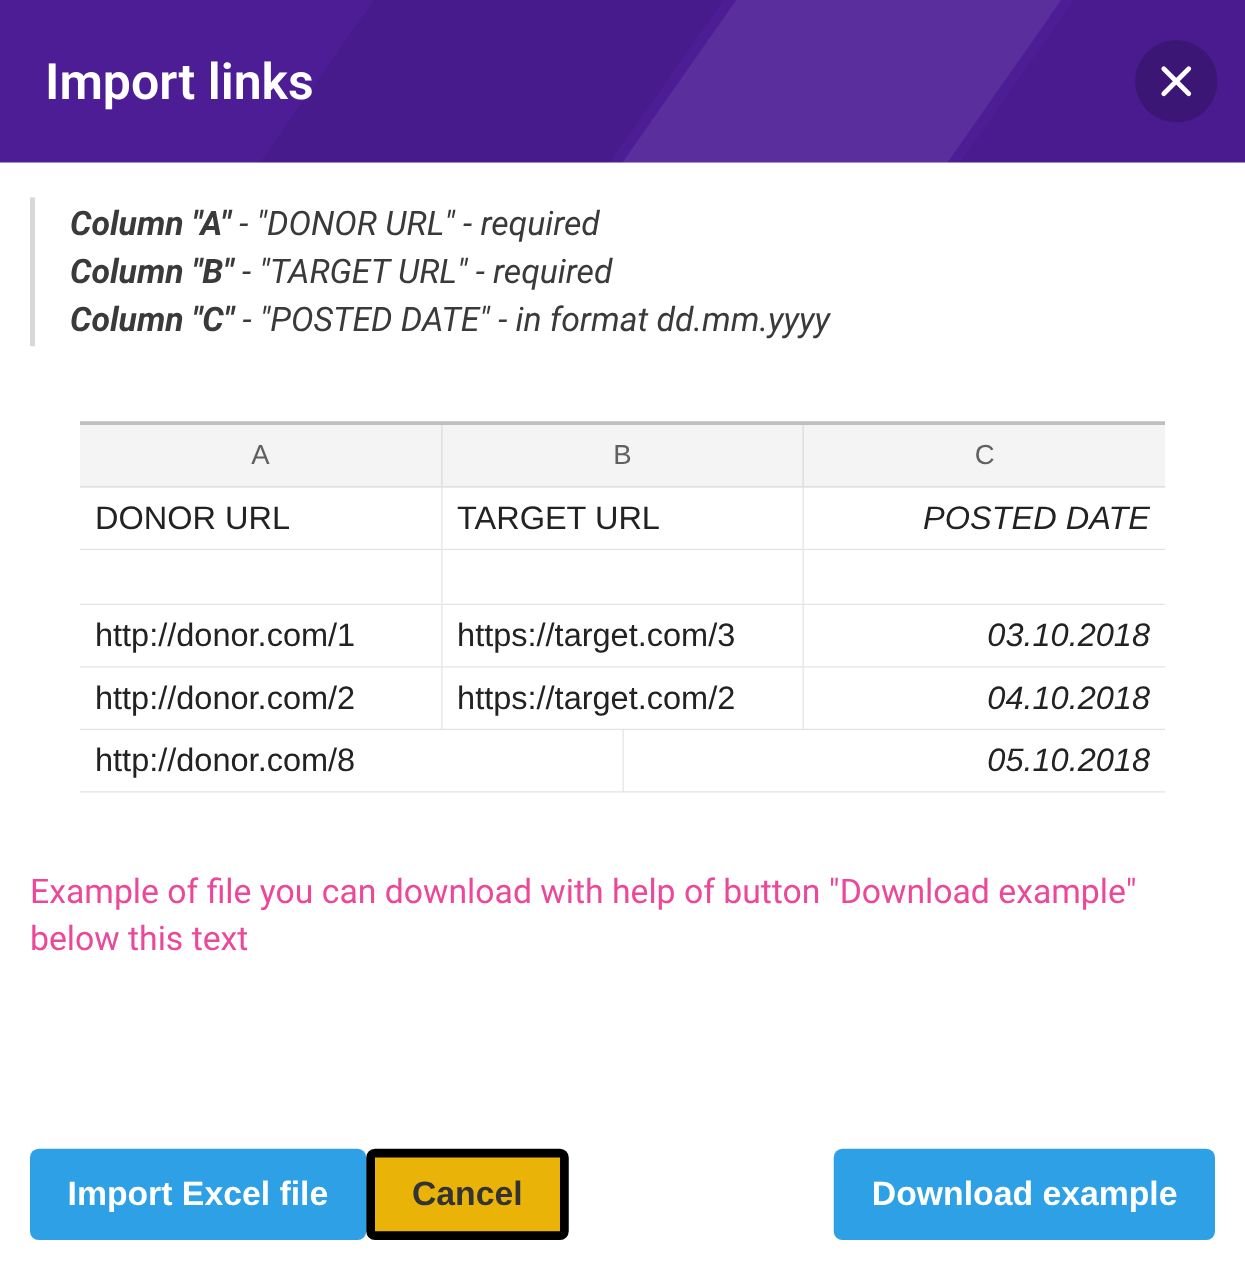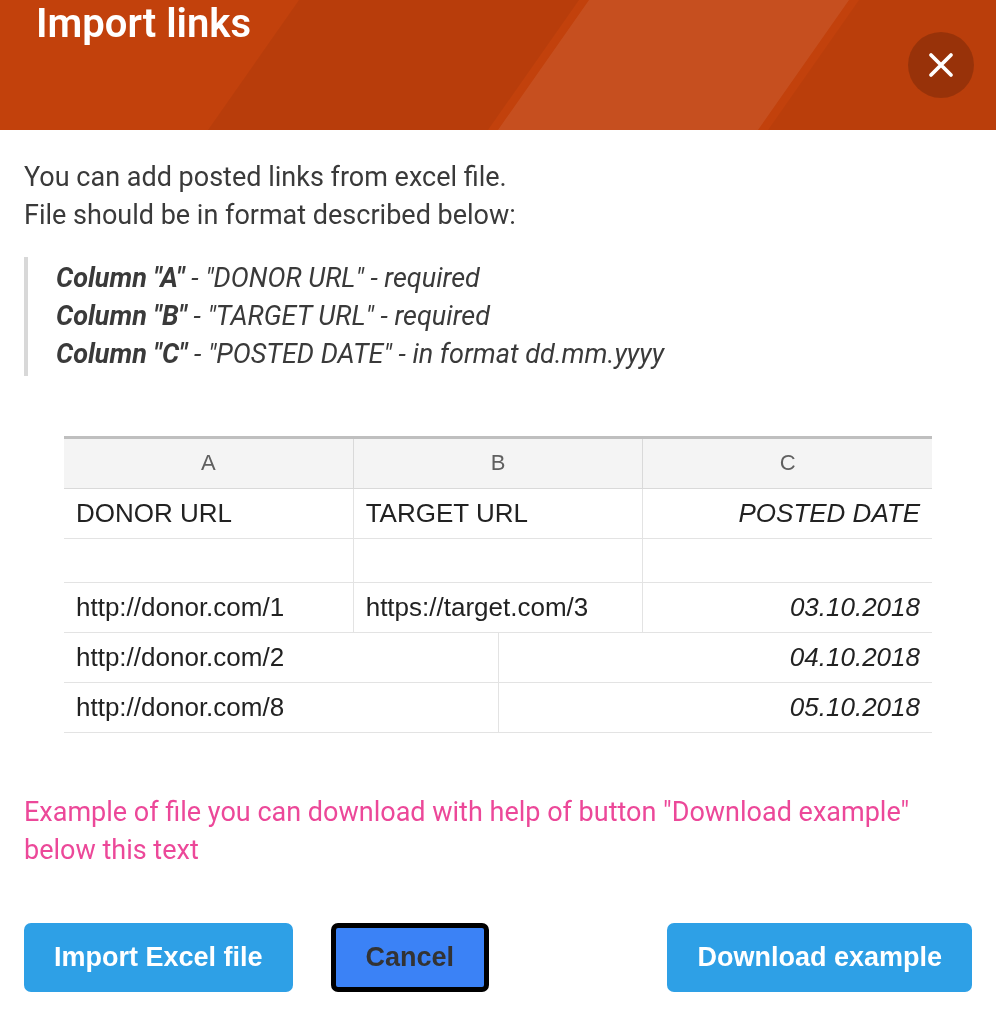--- a/index.html
+++ b/index.html
@@ -1,22 +1,22 @@
 <!DOCTYPE html>
 <html><head>
 <meta charset="utf-8">
 <style>
   * { box-sizing: border-box; margin: 0; padding: 0; }
   html, body { width: 996px; height: 1018px; font-family: -apple-system, BlinkMacSystemFont, "Segoe UI", Roboto, "Helvetica Neue", Arial, sans-serif; background: #fff; color: #2e2e2e; }
   .modal { width: 996px; height: 1018px; display: flex; flex-direction: column; }
   .modal-header {
     position: relative;
     height: 130px;
-    background: #c2410c;
-    display: flex; 
+    background: #4c1d95;
+    display: flex; align-items: center;
     padding: 0 36px;
     overflow: hidden;
   }
   
   .modal-header::before,
   .modal-header::after,
   .modal-header .band {
     content: "";
     position: absolute;
     top: -60px; height: 260px;
@@ -43,60 +43,56 @@
   .modal-body { flex: 1; padding: 28px 24px 0 24px; font-size: 27px; line-height: 1.42; color: #3a3a3a; }
   .intro { margin-bottom: 22px; }
   .blockquote { border-left: 4px solid #d8d8d8; padding: 2px 0 2px 28px; font-style: italic; margin-bottom: 60px; }
   .blockquote .col-label { font-weight: 700; }
   .blockquote .line { display: block; }
 
   .spreadsheet { margin: 0 40px 60px 40px; border-top: 3px solid #bfbfbf; }
   .ss-head { display: flex; background: #f4f4f4; }
   .ss-head .h { flex: 1; text-align: center; font-size: 22px; color: #606060; padding: 8px 0 10px 0; border-right: 1px solid #d9d9d9; border-bottom: 1px solid #d9d9d9; font-family: Arial, sans-serif; }
   .ss-head .h:last-child { border-right: none; }
-  .ss-row { display: flex; }
+  .ss-row { display: flex; justify-content: flex-end; }
   .ss-row .c { flex: 1; padding: 6px 12px; font-size: 26px; border-right: 1px solid #e3e3e3; border-bottom: 1px solid #e3e3e3; font-family: Arial, sans-serif; color: #222; }
   .ss-row .c:last-child { border-right: none; text-align: right; font-style: italic; }
   .ss-row.header .c { font-weight: 400; }
   .ss-row.blank .c { height: 44px; }
   .underline { }
 
   .note { font-size: 27px; color: #ec4899; line-height: 1.42; }
 
-  .modal-footer { display: flex; padding: 26px 24px 26px 24px; gap: 38px; }
+  .modal-footer { display: flex; padding: 26px 24px 26px 24px; }
   .spacer { flex: 1; }
   .btn {
     font-size: 27px; font-weight: 600;
     padding: 16px 30px;
     border-radius: 7px;
     border: none; cursor: pointer;
     line-height: 1;
   }
   .btn-primary { background: #2ea0e6; color: #fff; }
-  .btn-secondary { background: #3b82f6; color: #333; border: 5px solid #000000; }
+  .btn-secondary { background: #eab308; color: #333; border: 7px solid #000000; }
 </style>
 </head>
 <body>
 
 <div class="modal">
   <div class="modal-header">
     <span class="band"></span>
     <h1 class="modal-title">Import links</h1>
     <button class="close-btn">
       <svg viewBox="0 0 24 24">
           <path d="M4 4 L20 20 M20 4 L4 20" fill="none"></path>
         </svg>
     </button>
   </div>
 
   <div class="modal-body">
-    <div class="intro">
-      <div>You can add posted links from excel file.</div>
-      <div>File should be in format described below:</div>
-    </div>
 
     <div class="blockquote">
       <span class="line"><span class="col-label">Column "A"</span><span> - "DONOR URL" - required</span></span>
       <span class="line"><span class="col-label">Column "B"</span><span> - "TARGET URL" - required</span></span>
       <span class="line"><span class="col-label">Column "C"</span><span> - "POSTED DATE" - in format dd.mm.yyyy</span></span>
     </div>
 
     <div class="spreadsheet">
       <div class="ss-head">
         <div class="h">A</div>
@@ -113,20 +109,21 @@
           <div class="c"></div>
           <div class="c"></div>
       </div>
       <div class="ss-row">
         <div class="c underline">http://donor.com/1</div>
         <div class="c underline">https://target.com/3</div>
         <div class="c">03.10.2018</div>
       </div>
       <div class="ss-row">
         <div class="c">http://donor.com/2</div>
+        <div class="c">https://target.com/2</div>
         <div class="c">04.10.2018</div>
       </div>
       <div class="ss-row">
         <div class="c">http://donor.com/8</div>
         <div class="c">05.10.2018</div>
       </div>
     </div>
 
     <div class="note">Example of file you can download with help of button "Download example" below this text</div>
   </div>

